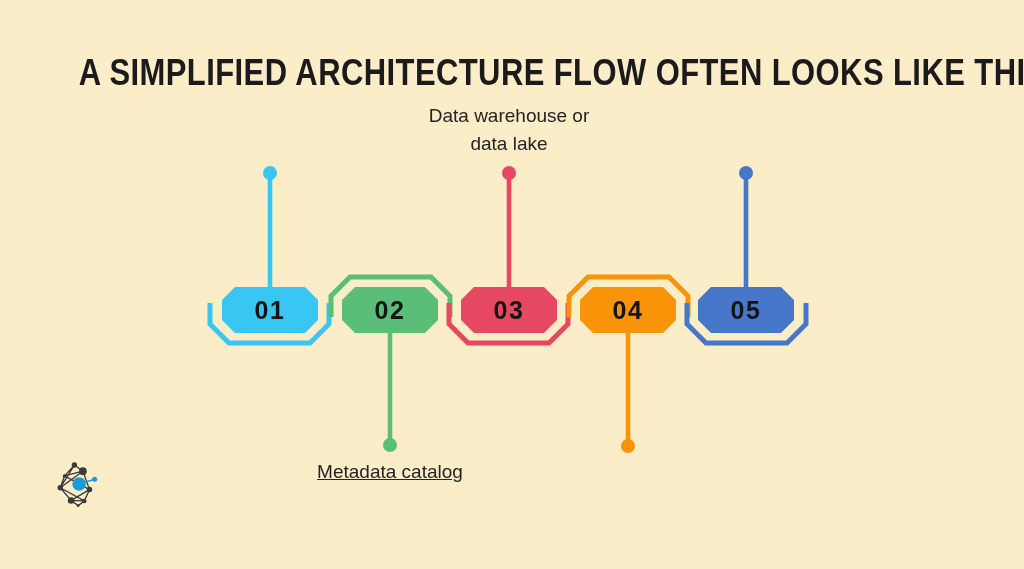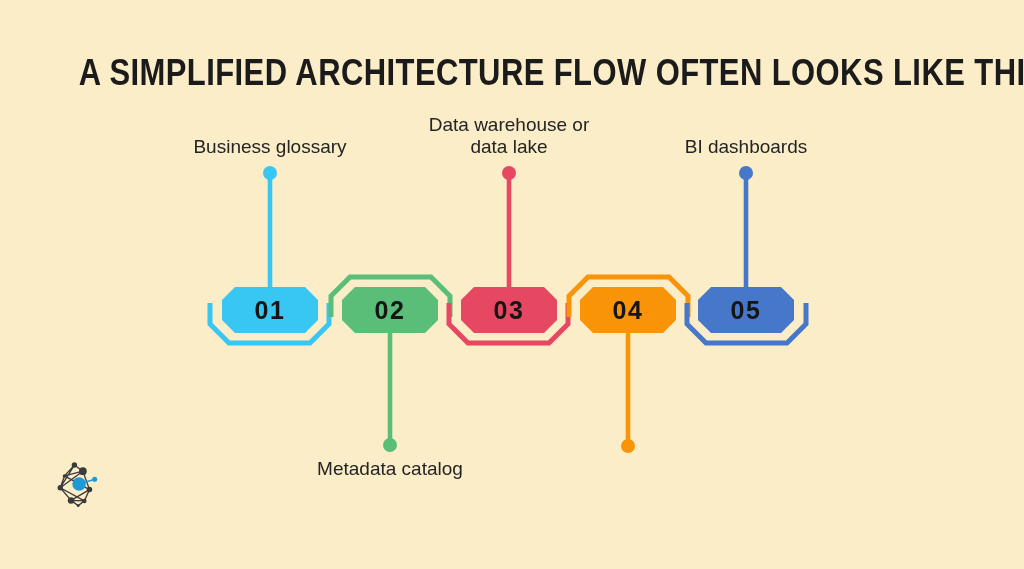--- a/index.html
+++ b/index.html
@@ -44,21 +44,21 @@
     font-weight:700;
     letter-spacing:1.5px;
     fill:#151515;
     text-anchor:middle;
   }
   .step-label{
     position:absolute;
     width:260px;
     text-align:center;
     font-size:19px;
-    line-height:22px;
+    line-height:28px;
     color:#242424;
     white-space:pre-line;
   }
   .label-above{bottom:411px;}
   .label-below{top:458px;}
   .logo{
     position:absolute;
     left:48px;top:450px;
   }
 </style>
@@ -107,25 +107,23 @@
 
     <g>
       <path class="bracket" d="M 687 303 L 687 324 L 706 343 L 787 343 L 806 324 L 806 303" stroke="#4677C8"></path>
       <line class="connector" x1="746" y1="176" x2="746" y2="300" stroke="#4677C8"></line>
       <circle cx="746" cy="173" r="7" fill="#4677C8"></circle>
       <polygon points="711,287 781,287 794,300 794,320 781,333 711,333 698,320 698,300" fill="#4677C8"></polygon>
       <text class="num" x="746" y="319">05</text>
     </g>
   </svg>
 
-  <div class="step-label label-above" style="left:140px;">Business glossary</div>
-  <div class="step-label label-below" style="left:260px;">Metadata catalog</div>
+  <div class="step-label label-below" style="left:260px;text-decoration:underline;">Metadata catalog</div>
   <div class="step-label label-above" style="left:379px;">Data warehouse or
 data lake</div>
-  <div class="step-label label-above" style="left:616px;">BI dashboards</div>
 
   <svg class="logo" width="66" height="66" viewBox="0 0 70 70">
     <g fill="none" stroke-width="1.4" stroke="#3B3B3B">
       <path d="M28 16 L37 22.5 M28 16 L17.5 27.5 M17.5 27.5 L13 40 M13 40 L24.5 53.5
                M24.5 53.5 L38.5 54 M38.5 54 L44 42 M44 42 L37 22.5 M17.5 27.5 L37 22.5
                M13 40 L37 22.5 M17.5 27.5 L44 42 M24.5 53.5 L44 42 M13 40 L38.5 54
                M24.5 53.5 L32 59 M32 59 L38.5 54 M28 16 L13 40"></path>
     </g>
     <g fill="#3B3B3B">
       <circle cx="28" cy="16" r="2.9"></circle>

